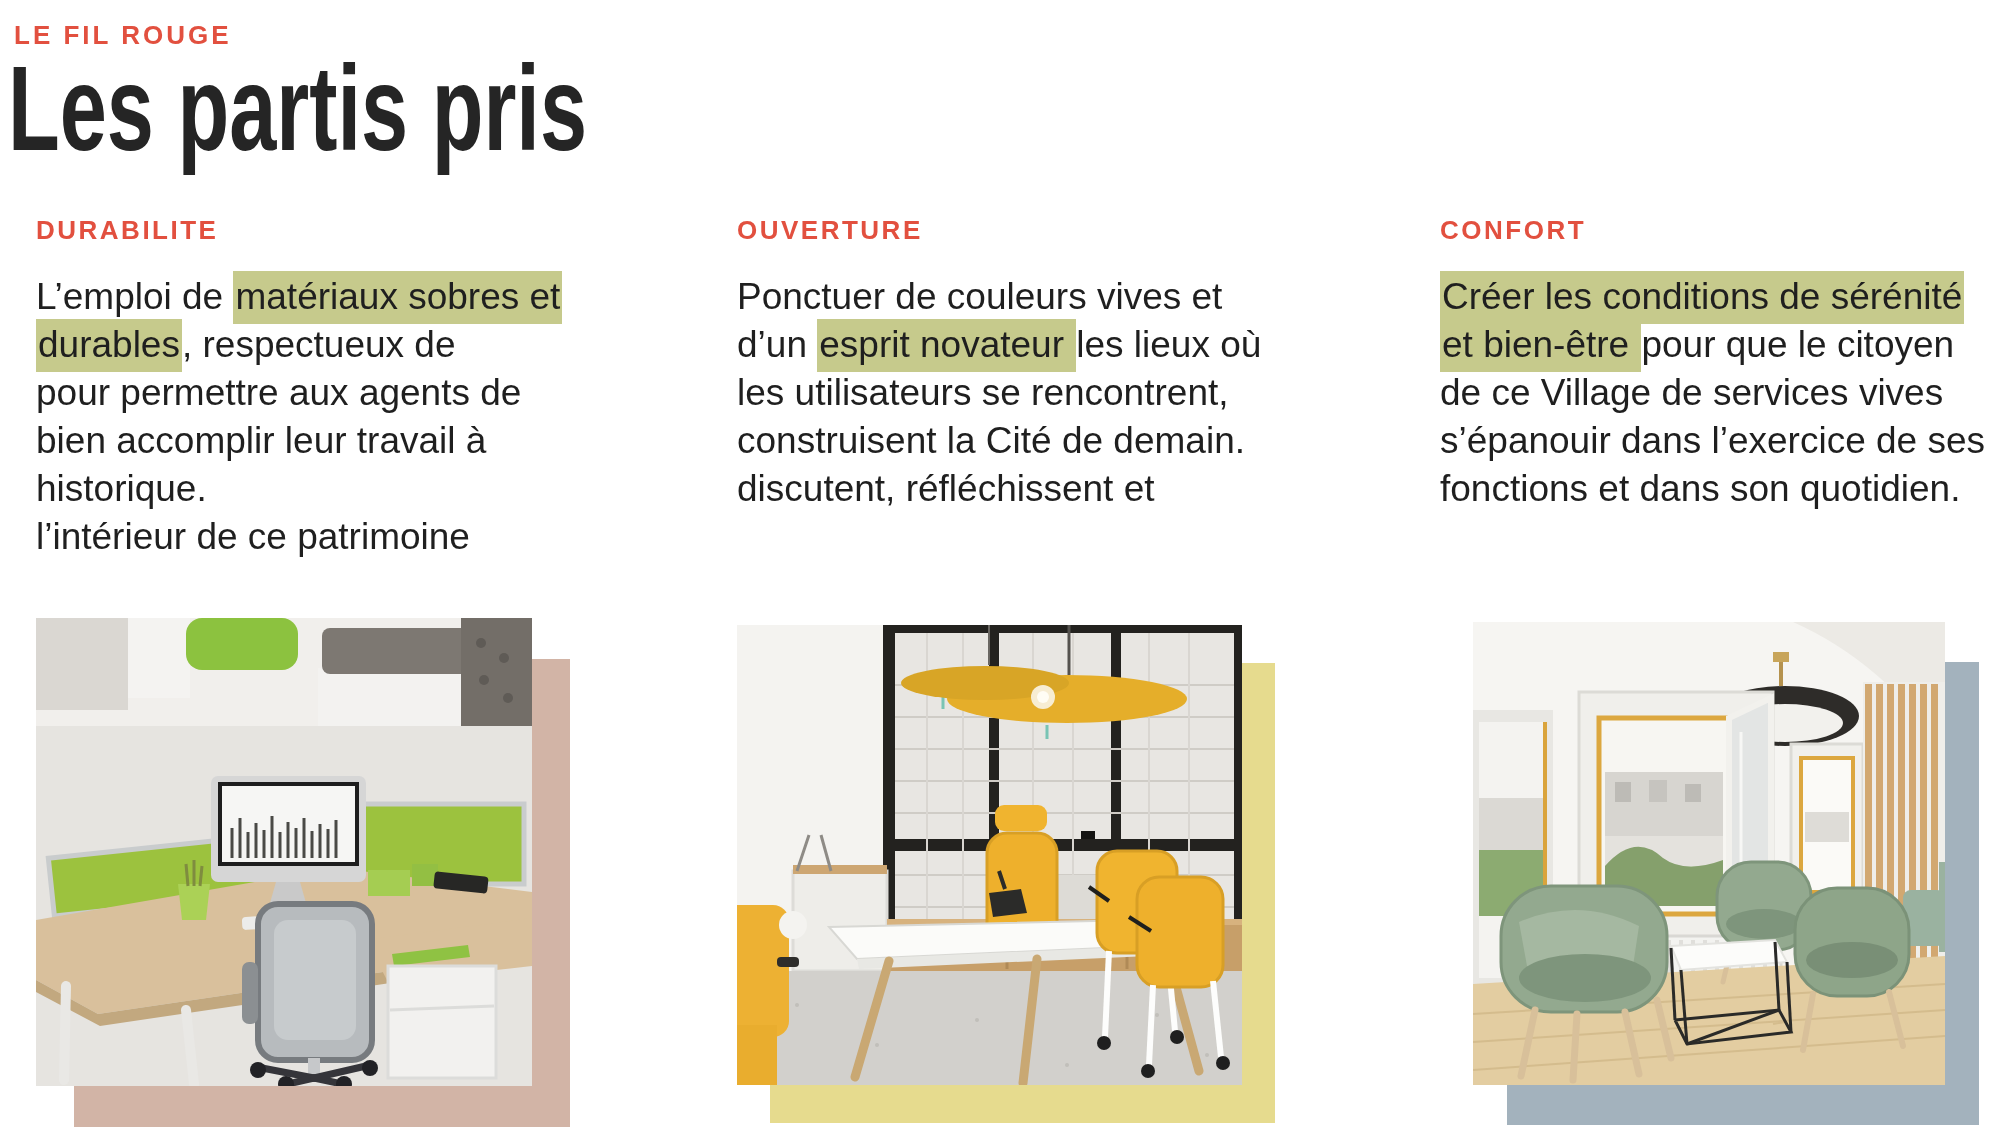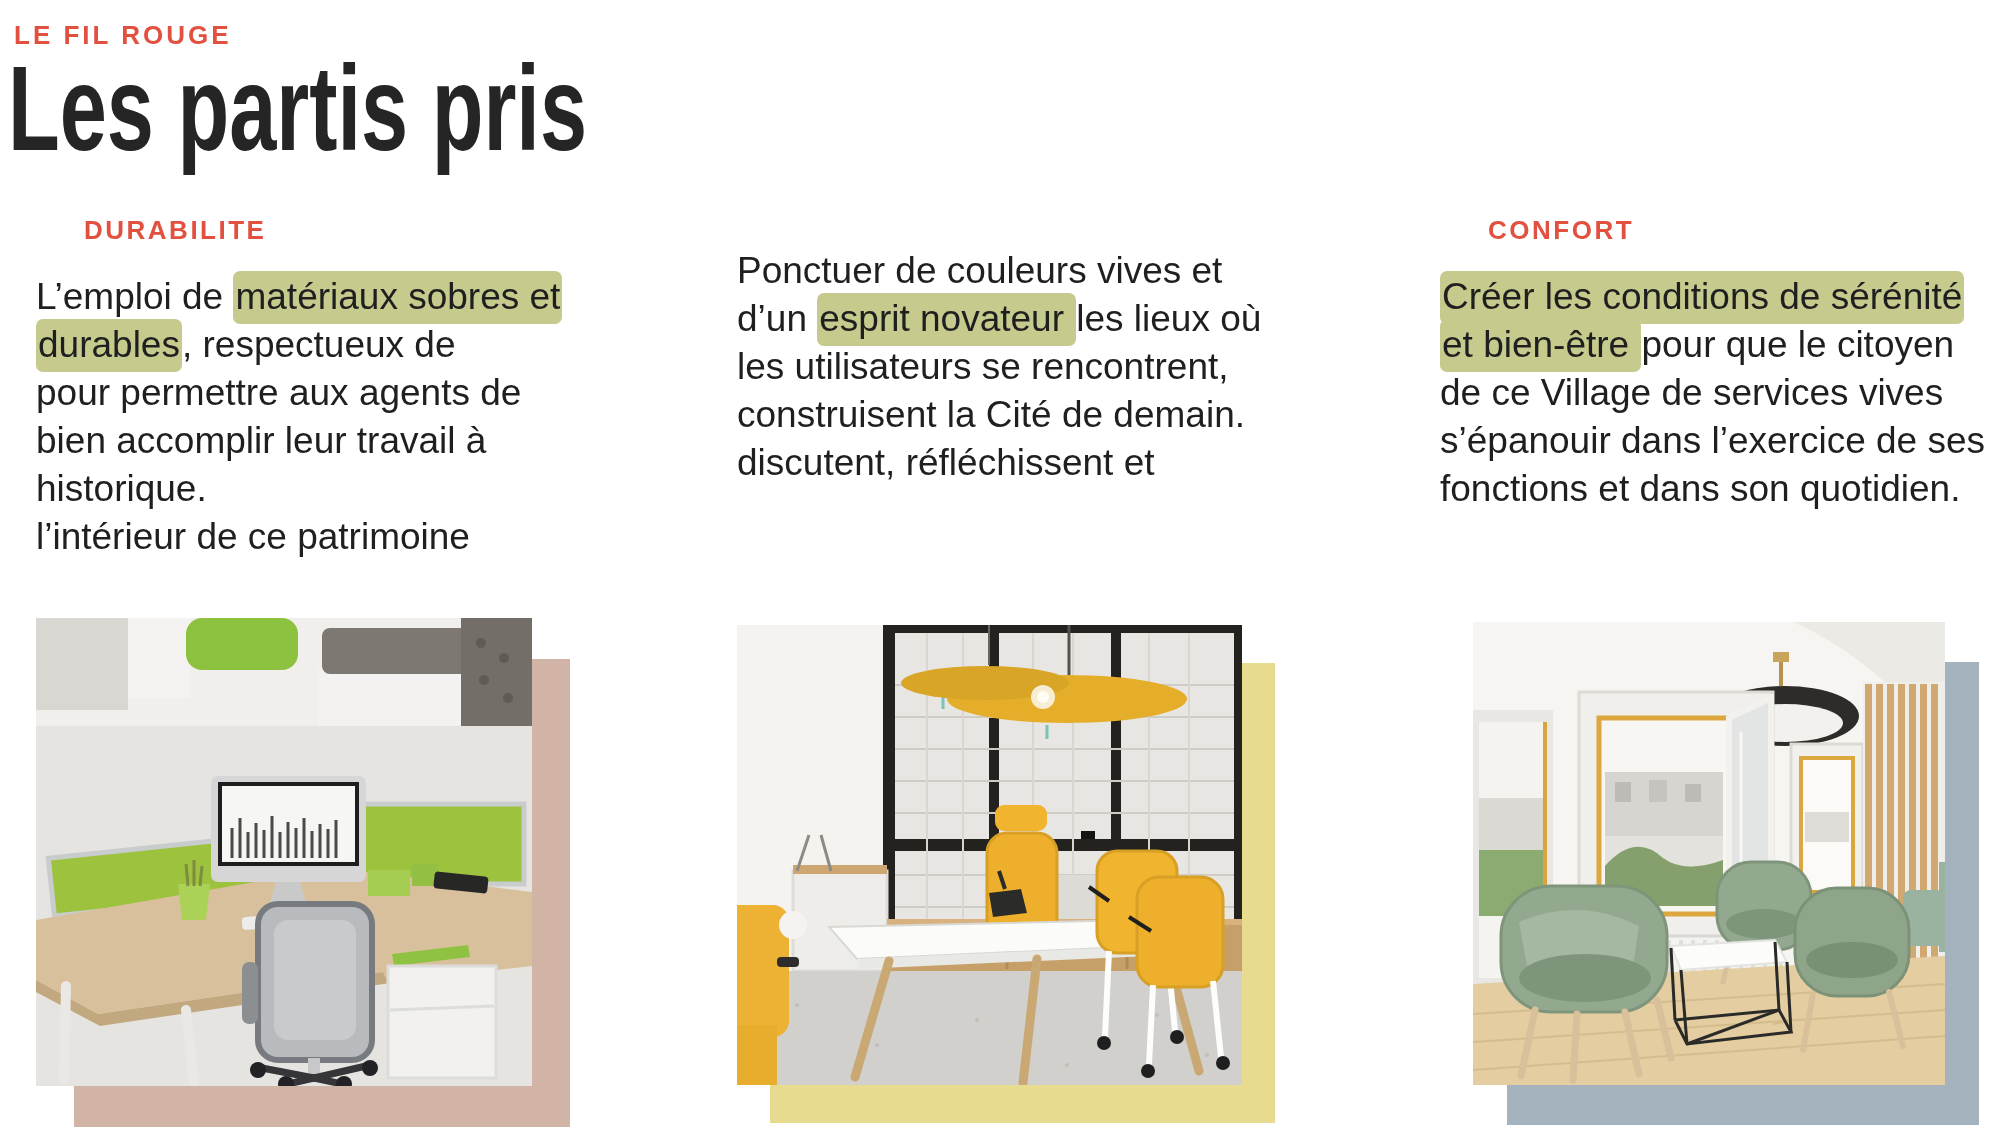--- a/index.html
+++ b/index.html
@@ -18,28 +18,27 @@
     font-size:121px;font-weight:700;line-height:1;color:var(--title);
     transform:scaleX(.70);transform-origin:left top;white-space:pre;letter-spacing:0;
   }
   
   .column{position:absolute;top:217px;width:640px;}
   .col-1{left:36px;}
   .col-2{left:737px;}
   .col-3{left:1440px;}
   .col-heading{
     font-size:26px;font-weight:700;letter-spacing:2.5px;line-height:26px;
-    color:var(--accent);white-space:pre;margin-left:48px;
+    color:var(--accent);white-space:pre;
   }
   .para{margin-top:30px;font-size:37px;line-height:48px;color:var(--ink);}
   .tline{white-space:pre;}
   .hl{
     background:var(--hl);
     padding:5px 2px 7px 2px;
-    border-radius:7px;
   }
   
   .photo-wrap{position:absolute;}
   .pw-1{left:36px;top:618px;width:496px;height:468px;}
   .pw-2{left:737px;top:625px;width:505px;height:460px;}
   .pw-3{left:1473px;top:622px;width:472px;height:463px;}
   .photo-backdrop{position:absolute;width:100%;height:100%;z-index:0;}
   .bd-1{left:38px;top:41px;}
   .bd-2{left:33px;top:38px;}
   .bd-3{left:34px;top:40px;}
@@ -60,20 +59,21 @@
         <div class="tline"><span>L’emploi de </span><span class="hl">matériaux sobres et</span></div>
         <div class="tline"><span class="hl">durables</span><span>, respectueux de</span></div>
         <div class="tline"><span>pour permettre aux agents de</span></div>
         <div class="tline"><span>bien accomplir leur travail à</span></div>
         <div class="tline"><span>historique.</span></div>
         <div class="tline"><span>l’intérieur de ce patrimoine</span></div>
       </div>
   </div>
 
   <div class="column col-2">
+    <div class="col-heading">OUVERTURE</div>
     <div class="para">
         <div class="tline"><span>Ponctuer de couleurs vives et</span></div>
         <div class="tline"><span>d’un </span><span class="hl">esprit novateur </span><span>les lieux où</span></div>
         <div class="tline"><span>les utilisateurs se rencontrent,</span></div>
         <div class="tline"><span>construisent la Cité de demain.</span></div>
         <div class="tline"><span>discutent, réfléchissent et</span></div>
       </div>
   </div>
 
   <div class="column col-3">

